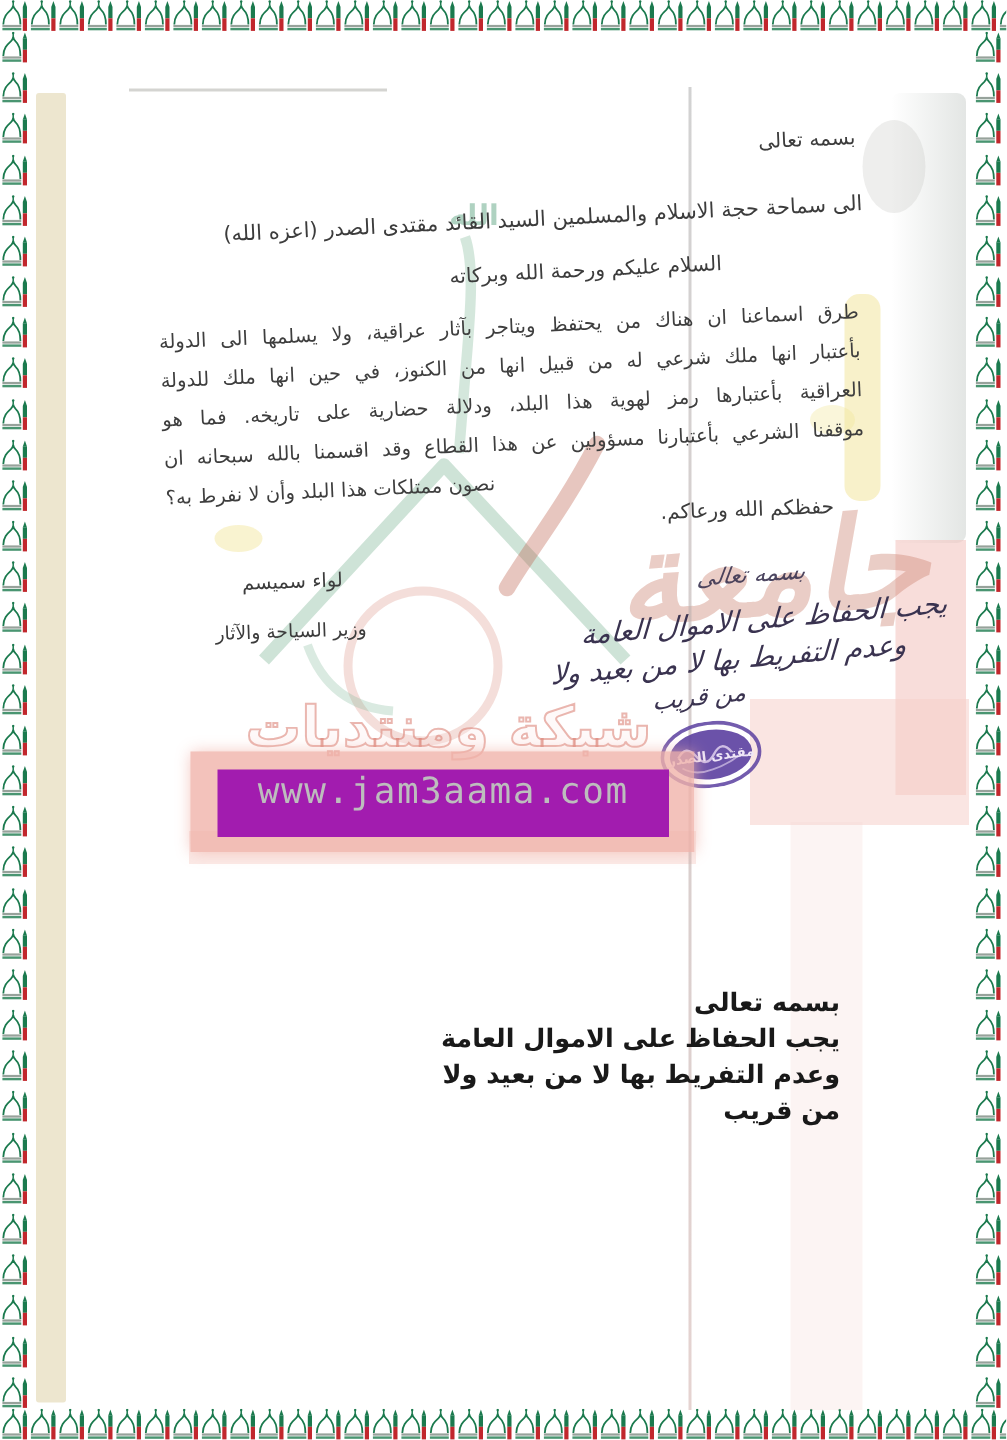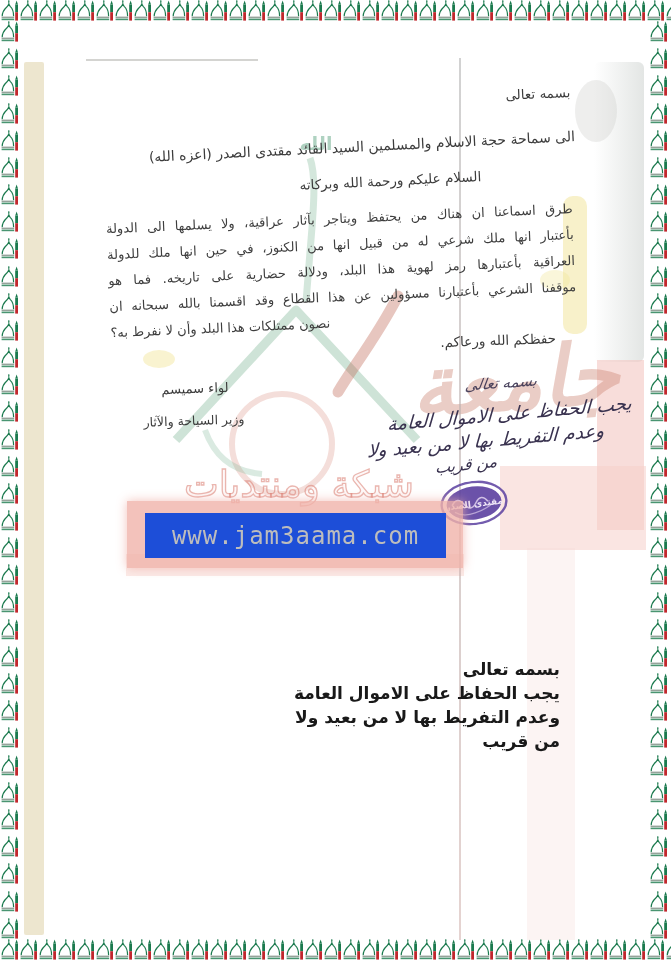--- a/index.html
+++ b/index.html
@@ -38,27 +38,27 @@
   .closing{right:115px;top:330px;font-size:13.5px;transform:rotate(-2deg);transform-origin:right top;}
   .signame{left:150px;top:381px;width:90px;text-align:center;font-size:13px;transform:rotate(-2deg);}
   .sigtitle{left:134px;top:413px;width:120px;text-align:center;font-size:12.5px;transform:rotate(-2deg);}
   
   .hand{color:#3a3350;font-style:italic;white-space:nowrap;}
   .h1{right:134px;top:374px;font-size:15px;transform:rotate(-4deg) skewX(-12deg);opacity:.9;letter-spacing:-.5px;}
   .h2{right:39px;top:403px;font-size:18.5px;transform:rotate(-5deg) skewX(-8deg);}
   .h3{right:66px;top:430px;font-size:18.5px;transform:rotate(-5deg) skewX(-8deg);}
   .h4{right:174px;top:455px;font-size:16px;transform:rotate(-6deg) skewX(-8deg);}
   
-  .shabaka{left:138px;top:463px;width:322px;text-align:center;font-size:37px;font-weight:normal;
+  .shabaka{left:138px;top:463px;width:322px;text-align:center;font-size:37px;font-weight:bold;
            letter-spacing:2px;color:rgba(250,235,232,.28);
            -webkit-text-stroke:1.3px rgba(216,124,112,.55);}
   .urlouter{left:127px;top:501px;width:336px;height:67px;background:rgba(240,179,170,.8);
             box-shadow:0 0 10px rgba(240,179,170,.8);}
-  .urlinner{left:145px;top:513px;width:301px;height:45px;background:#1d4ed8;
-            display:flex;align-items:center;justify-content:center;}
+  .urlinner{left:145px;top:513px;width:301px;height:45px;background:#a21caf;
+            display:flex;align-items:flex-start;justify-content:center;}
   .urltext{font-family:"DejaVu Sans Mono",monospace;font-size:24px;color:#bdbdbd;letter-spacing:1px;}
   
   .stamp{left:440px;top:481px;width:68px;height:44px;transform:rotate(-7deg);}
   
   .typed{right:111px;top:657px;width:320px;text-align:right;direction:rtl;
          font-size:17px;font-weight:600;line-height:24px;color:#191919;}
   svg{display:block;}
 </style>
 </head>
 <body>

